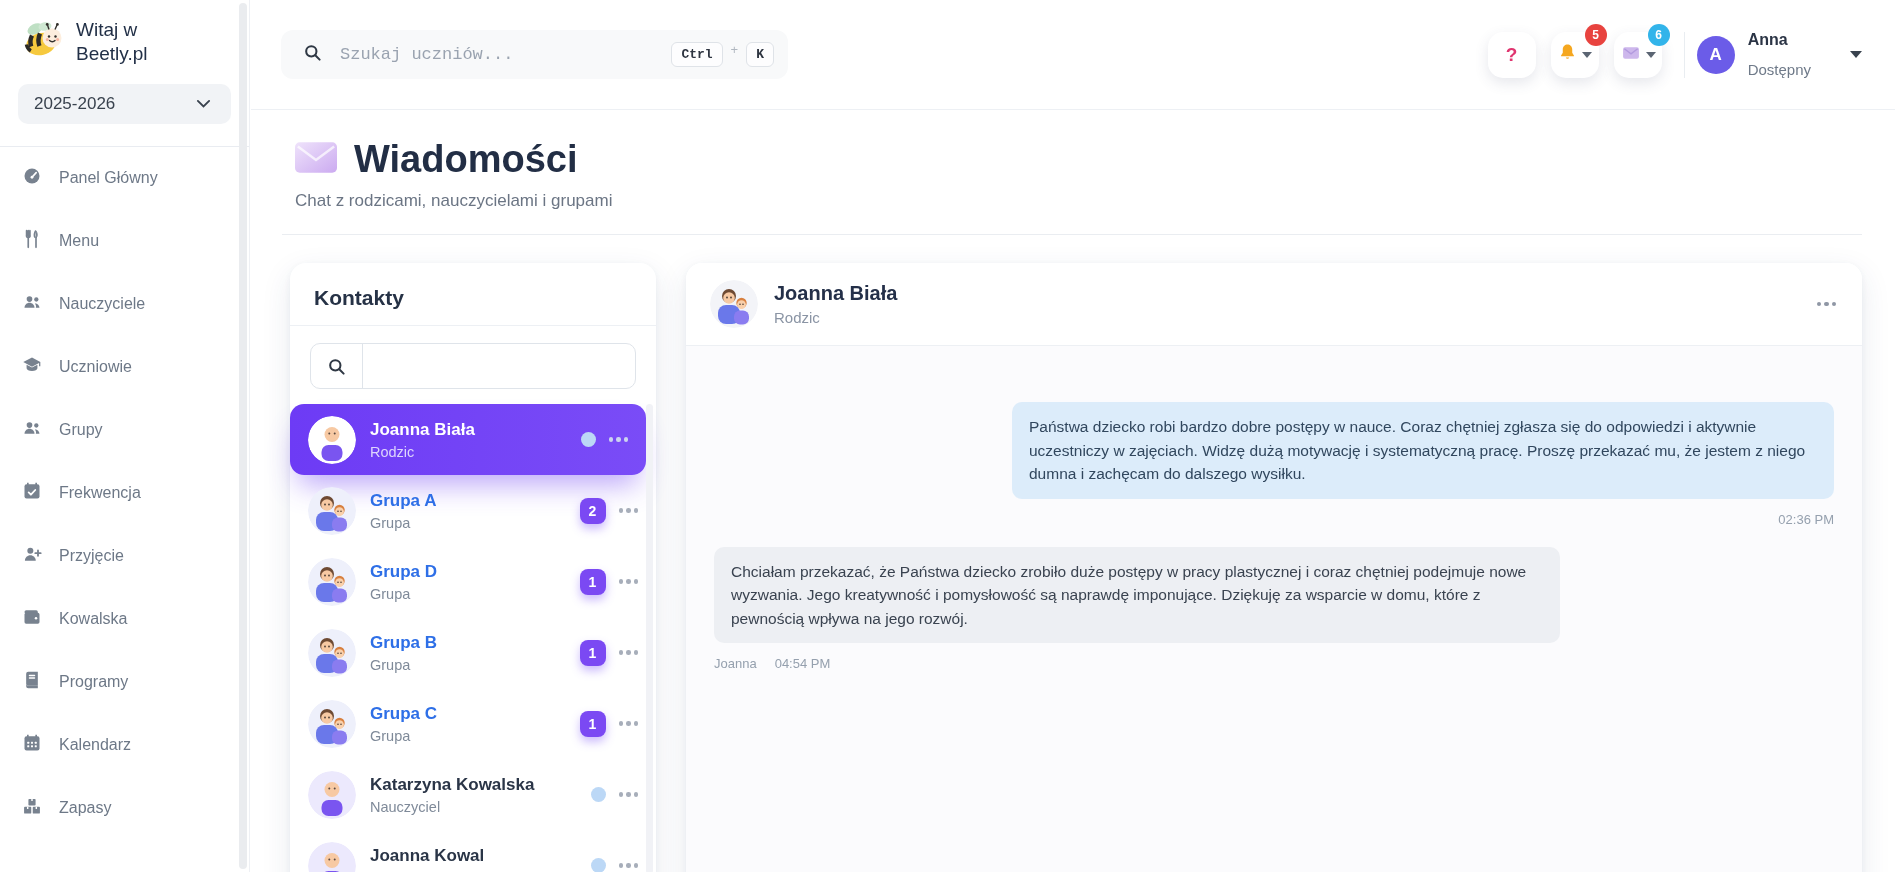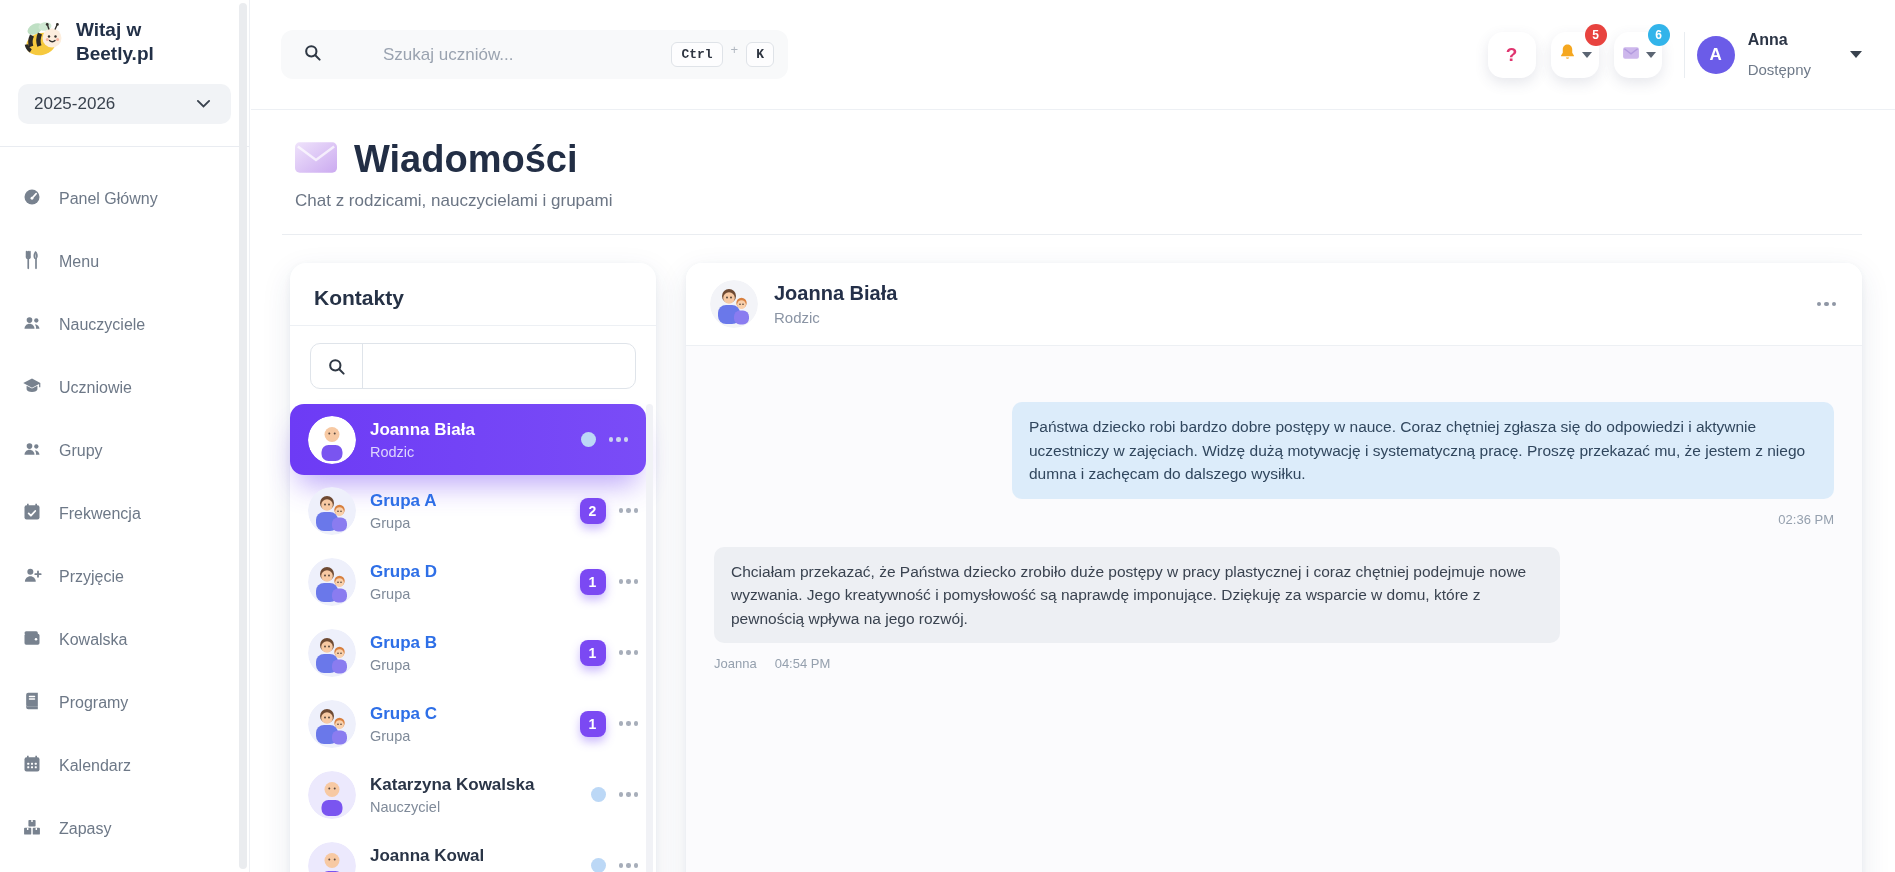--- a/index.html
+++ b/index.html
@@ -5,37 +5,37 @@
   * { margin:0; padding:0; box-sizing:border-box; }
   html,body { width:1895px; height:872px; overflow:hidden; background:#fff;
               font-family:"Liberation Sans", sans-serif; color:#2a3547; }
 
   
   .sidebar { position:absolute; left:0; top:0; bottom:0; width:250px; background:#fff;
              border-right:1px solid #eef0f4; }
   .sidebar-scrollbar { position:absolute; right:2px; top:3px; bottom:3px; width:8px;
              border-radius:5px; background:#eaecef; }
   .logo-row { display:flex; align-items:center; gap:12px; padding:18px 16px 10px 22px; }
-  .logo-text { font-size:19px; line-height:1.25; font-weight:700; color:#223047; }
+  .logo-text { font-size:19px; line-height:1.25; font-weight:400; color:#223047; }
   .year-select { margin:8px 18px 0 18px; height:40px; background:#f1f3f6; border-radius:10px;
              display:flex; align-items:center; justify-content:space-between;
              padding:0 20px 0 16px; font-size:17px; color:#39424e; cursor:pointer; }
   .sidebar-divider { border-top:1px solid #e9ecf1; margin-top:22px; }
-  .nav { padding-top:21px; }
+  .nav { }
   .nav-item { display:flex; align-items:center; gap:17px; height:63px; padding:0 22px;
              color:#6d7887; font-size:16px; cursor:pointer; }
   .nav-item svg { flex:0 0 auto; }
 
   
   .topbar { position:absolute; left:251px; right:0; top:0; height:110px; background:#fff;
             border-bottom:1px solid #edf0f4; display:flex; align-items:center; padding:0 33px 0 30px; }
   .search-box { width:507px; height:49px; background:#f8f9fa; border-radius:12px;
             display:flex; align-items:center; gap:18px; padding:0 14px 0 22px; }
   .search-box input { flex:1; border:none; outline:none; background:transparent;
-            font-size:17px; color:#0f766e; font-family:Liberation Sans, sans-serif;margin-left:43px; }
+            font-size:17px; color:#0f766e; font-family:Liberation Mono, monospace; }
   .search-box input::placeholder { color:#9aa3b0; }
   .kbd-group { display:flex; gap:8px; }
   .kbd { font-family:"Liberation Mono", monospace; font-size:13px; font-weight:700; color:#2d3440;
          background:#fdfdfe; border:1px solid #dfe3e8; border-radius:6px; padding:4px 9px; }
   .kbd-plus { color:#b0b7c0; font-size:13px; }
   .top-right { margin-left:auto; display:flex; align-items:center; }
   .icon-btn { position:relative; width:48px; height:46px; border-radius:15px; background:#fff;
          box-shadow:0 5px 14px rgba(60,70,110,.13); display:flex; align-items:center;
          justify-content:center; gap:4px; cursor:pointer; margin-left:15px; }
   .help-q { color:#e0356f; font-weight:800; font-size:19px; }

